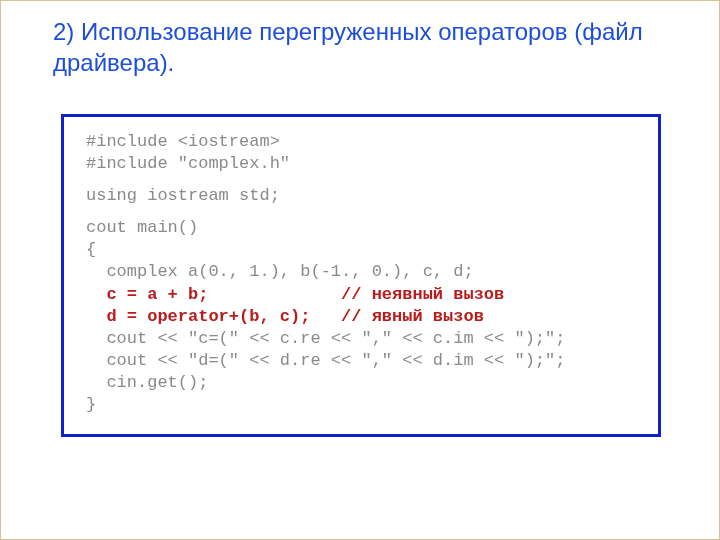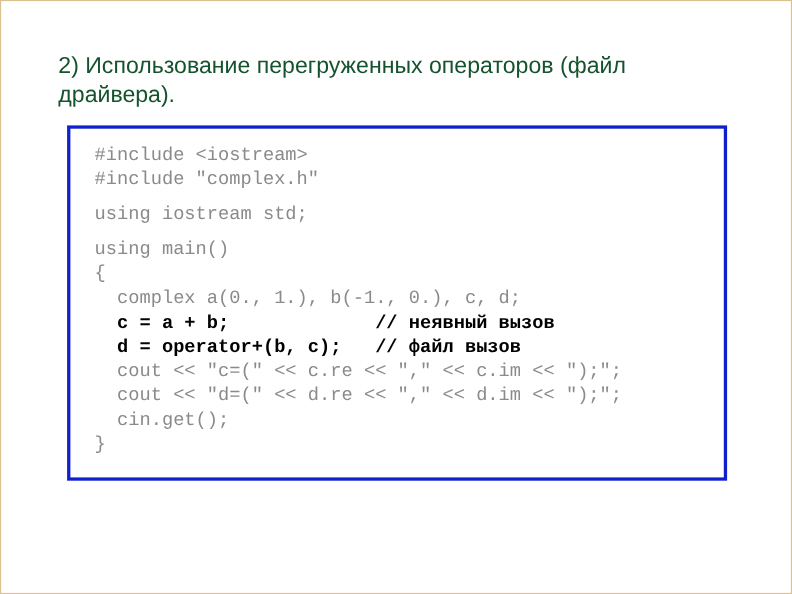--- a/index.html
+++ b/index.html
@@ -13,64 +13,64 @@
   .slide {
     position: relative;
     width: 720px;
     height: 540px;
     box-sizing: border-box;
     background: #ffffff;
     border: 1px solid #d9c28f;
   }
   .title-block {
     position: absolute;
-    top: 46px;
+    top: 16px;
     left: 52px;
     right: 52px;
-    color: #14532d;
-    font-size: 21px;
+    color: #1d4ed8;
+    font-size: 24px;
     line-height: 1.28;
   }
   .code-box {
     position: absolute;
     left: 60px;
     top: 113px;
     width: 600px;
     box-sizing: border-box;
     border: 3px solid #1020cc;
     background: #ffffff;
     padding: 14px 22px 18px 22px;
     font-family: "Courier New", Courier, monospace;
     font-size: 17px;
     line-height: 1.3;
     color: #8a8a8a;
     white-space: pre;
   }
   .code-box .bold {
     font-weight: bold;
-    color: #000000;
+    color: #b91c1c;
   }
   .spacer {
     display: block;
     height: 10px;
   }
 </style>
 </head>
 <body>
 
 <div class="slide">
 
   <div class="title-block">2) Использование перегруженных операторов (файл драйвера).</div>
 
   <div class="code-box"><span>#include &lt;iostream&gt;</span>
 <span>#include "complex.h"</span>
 <span class="spacer"></span><span>using iostream std;</span>
-<span class="spacer"></span><span>using main()</span>
+<span class="spacer"></span><span>cout main()</span>
 <span>{</span>
 <span>  complex a(0., 1.), b(-1., 0.), c, d;</span>
 <span class="bold">  c = a + b;             // неявный вызов</span>
-<span class="bold">  d = operator+(b, c);   // файл вызов</span>
+<span class="bold">  d = operator+(b, c);   // явный вызов</span>
 <span>  cout &lt;&lt; "c=(" &lt;&lt; c.re &lt;&lt; "," &lt;&lt; c.im &lt;&lt; ");";</span>
 <span>  cout &lt;&lt; "d=(" &lt;&lt; d.re &lt;&lt; "," &lt;&lt; d.im &lt;&lt; ");";</span>
 <span>  cin.get();</span>
 <span>}</span></div>
 
 </div>
 
 </body></html>

